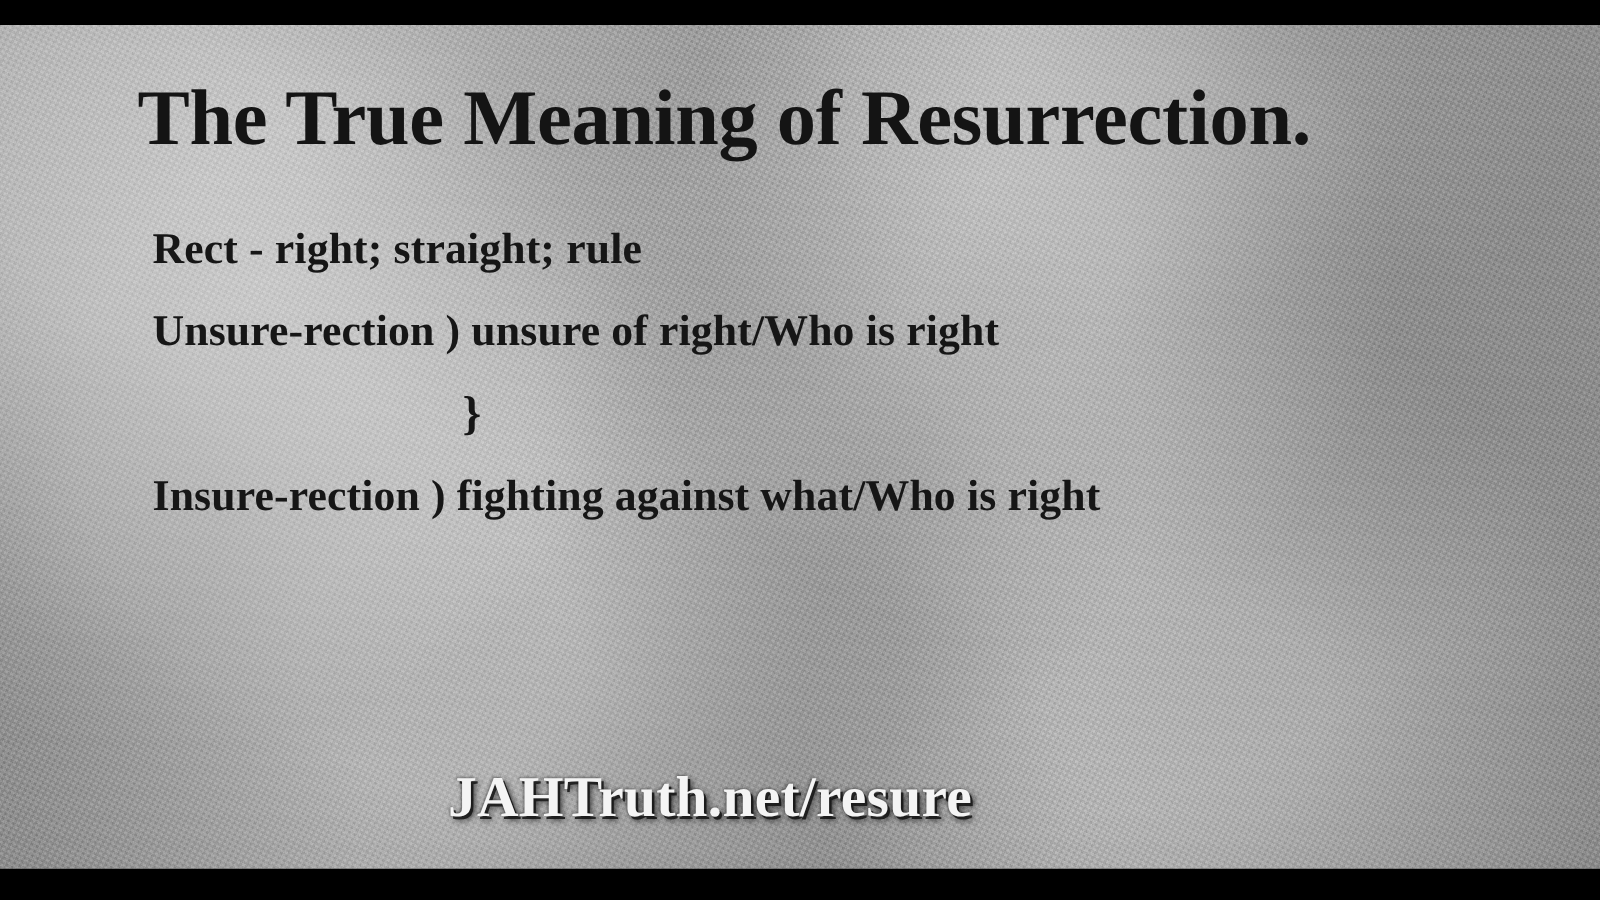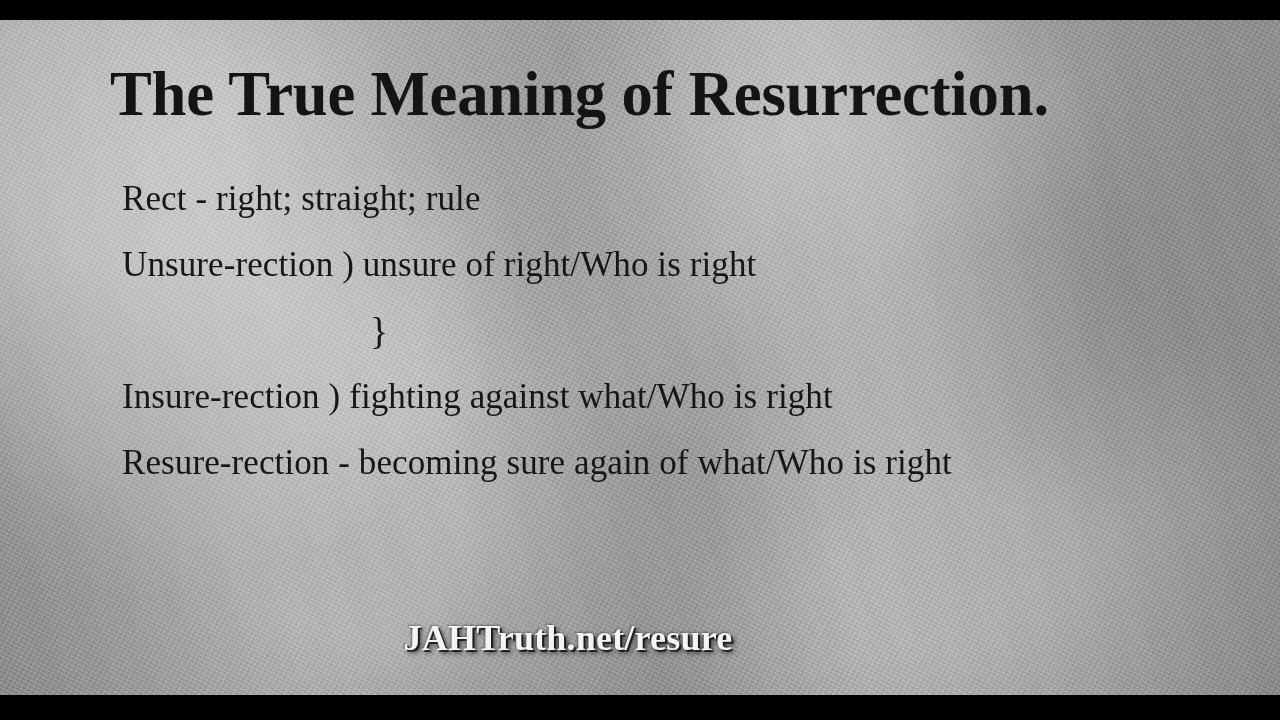--- a/index.html
+++ b/index.html
@@ -107,42 +107,42 @@
   }
 
   .lines {
     position: absolute;
     left: 122px;
     top: 166px;
     width: 1120px;
   }
   .line {
     font-family: "Liberation Serif", "DejaVu Serif", serif;
-    font-weight: normal;
+    font-weight: bold;
     font-size: 35px;
     line-height: 66px;
     color: #161616;
     white-space: nowrap;
     letter-spacing: 0.1px;
   }
   .line-brace {
     padding-left: 248px;
     font-size: 38px;
     line-height: 66px;
   }
 
   .footer {
     position: absolute;
     left: 0;
     top: 612px;
     width: 1136px;
     text-align: center;
     font-family: "Liberation Serif", "DejaVu Serif", serif;
     font-weight: bold;
-    font-size: 36px;
+    font-size: 46px;
     line-height: 52px;
     color: #f4f4f4;
     letter-spacing: 0.2px;
     text-shadow:
        2px 2px 0 rgba(20,20,20,.85),
        3px 3px 5px rgba(0,0,0,.70),
       -1px -1px 2px rgba(0,0,0,.35);
   }
 </style>
 </head>
@@ -157,21 +157,20 @@
 
   <div id="content">
 
     <div class="title">The True Meaning of Resurrection.</div>
 
     <div class="lines">
       <div class="line">Rect - right; straight; rule</div>
       <div class="line">Unsure-rection ) unsure of right/Who is right</div>
       <div class="line line-brace">}</div>
       <div class="line">Insure-rection ) fighting against what/Who is right</div>
-      <div class="line">Resure-rection - becoming sure again of what/Who is right</div>
     </div>
 
     <div class="footer">JAHTruth.net/resure</div>
 
   </div>
 
   <div class="bar bar-top"></div>
   <div class="bar bar-bottom"></div>
 
 </div>

